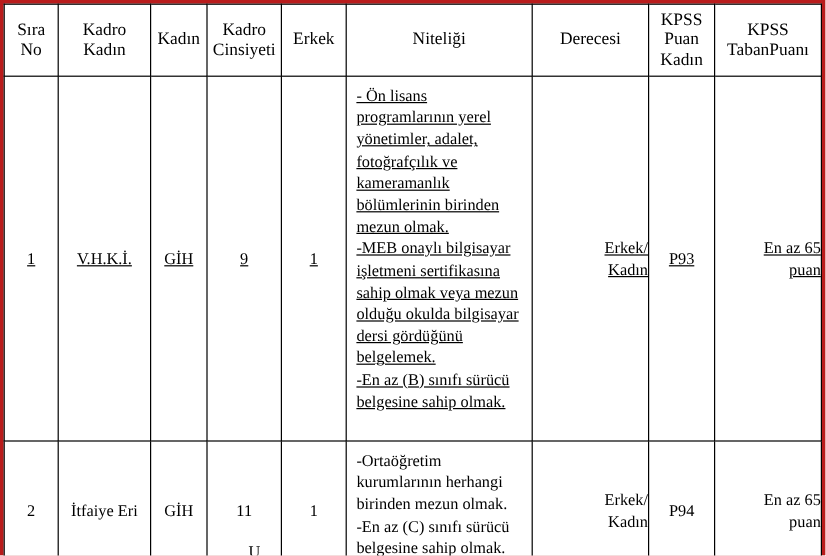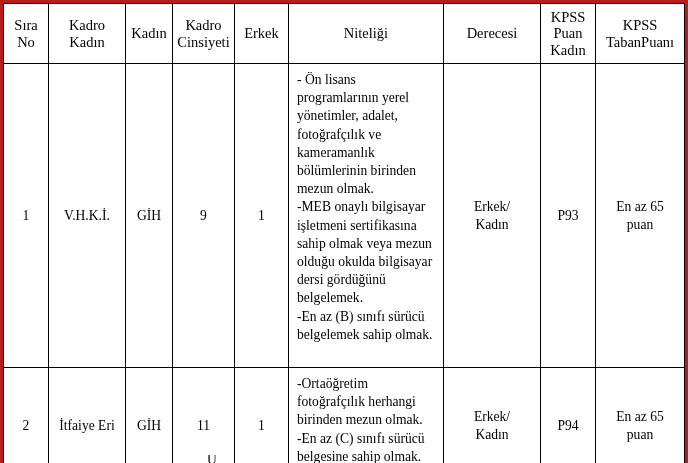--- a/index.html
+++ b/index.html
@@ -73,23 +73,23 @@
     text-align: left;
     vertical-align: top;
     padding: 7px 5px 7px 8px;
     line-height: 1.34;
     font-size: 13.6px;
   }
   tbody td.cell-nitelik .nline {
     display: block;
     white-space: normal;
   }
-  tbody td .dl { display: block; white-space: nowrap; }
-
-  tr.row-1 td { height: 289px; }
+  tbody td .dl { display: block; white-space: nowrap; text-align: right; }
+
+  tr.row-1 td { height: 289px; text-decoration: underline; }
   tr.row-2 td { height: 101px; }
 
   
   #clipped-next {
     position: absolute;
     left: 0;
     top: 455px;
     width: 688px;
     height: 8px;
     overflow: hidden;
@@ -174,41 +174,41 @@
 
       <tr class="row-1">
         <td>1</td>
         <td>V.H.K.İ.</td>
         <td>GİH</td>
         <td>9</td>
         <td>1</td>
         <td class="cell-nitelik">
           <span class="nline">- Ön lisans programlarının yerel yönetimler, adalet, fotoğrafçılık ve kameramanlık bölümlerinin birinden mezun olmak.</span>
           <span class="nline">-MEB onaylı bilgisayar işletmeni sertifikasına sahip olmak veya mezun olduğu okulda bilgisayar dersi gördüğünü belgelemek.</span>
-          <span class="nline">-En az (B) sınıfı sürücü belgelemek sahip olmak.</span>
+          <span class="nline">-En az (B) sınıfı sürücü belgesine sahip olmak.</span>
         </td>
         <td>
           <span class="dl">Erkek/</span>
           <span class="dl">Kadın</span>
         </td>
         <td>P93</td>
         <td>
           <span class="dl">En az 65</span>
           <span class="dl">puan</span>
         </td>
       </tr>
 
       <tr class="row-2">
         <td>2</td>
         <td>İtfaiye Eri</td>
         <td>GİH</td>
         <td>11</td>
         <td>1</td>
         <td class="cell-nitelik">
-          <span class="nline">-Ortaöğretim fotoğrafçılık herhangi birinden mezun olmak.</span>
+          <span class="nline">-Ortaöğretim kurumlarının herhangi birinden mezun olmak.</span>
           <span class="nline">-En az (C) sınıfı sürücü belgesine sahip olmak.</span>
         </td>
         <td>
           <span class="dl">Erkek/</span>
           <span class="dl">Kadın</span>
         </td>
         <td>P94</td>
         <td>
           <span class="dl">En az 65</span>
           <span class="dl">puan</span>

